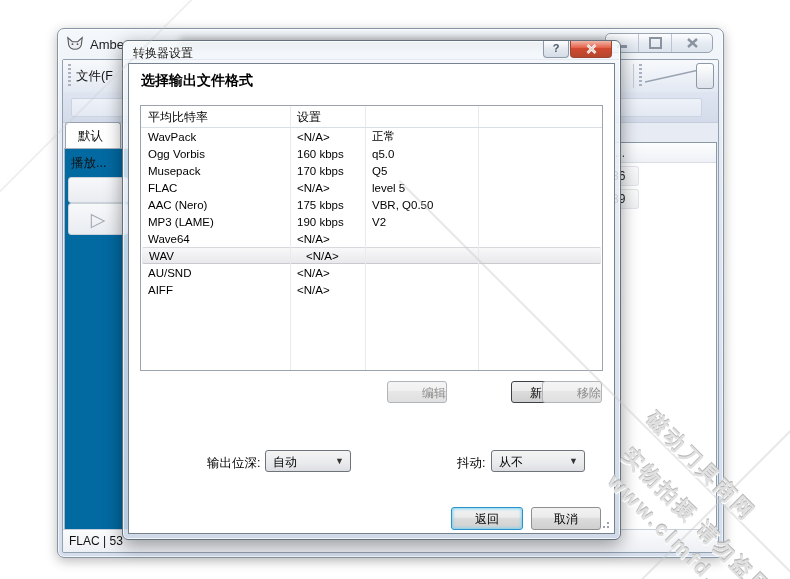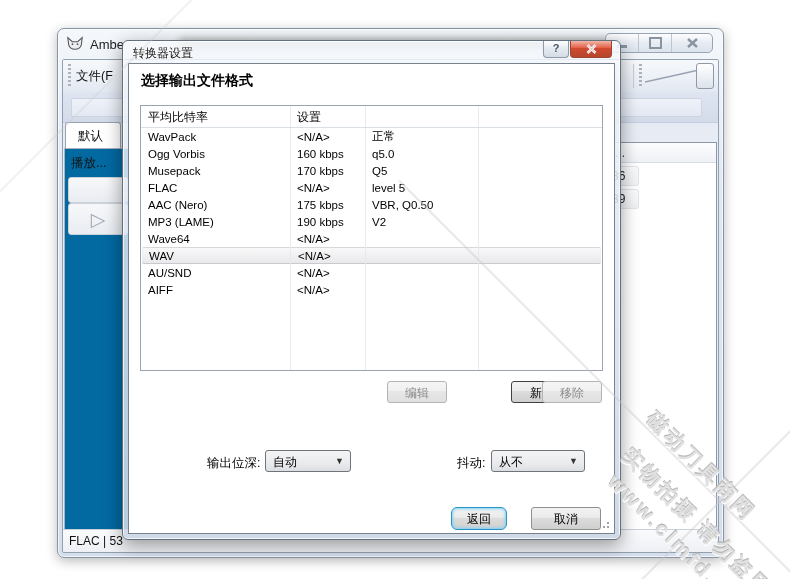--- a/index.html
+++ b/index.html
@@ -86,33 +86,33 @@
   .fmt-table{position:absolute;left:11px;top:41px;width:463px;height:266px;
     border:1px solid #9aa3ae;background:#fff;box-sizing:border-box;overflow:hidden;}
   .col-line{position:absolute;top:0;bottom:0;width:1px;background:#e8eaee;}
   .t-header{position:relative;height:21px;border-bottom:1px solid #dadfe5;
     display:grid;grid-template-columns:149px 75px 113px 1fr;}
   .t-header .hcell{font-size:12px;color:#000;padding:3px 0 0 7px;box-sizing:border-box;}
   .t-row{display:grid;grid-template-columns:149px 75px 113px 1fr;height:17px;align-items:center;}
   .t-row .cell{font-size:11.5px;color:#000;padding-left:7px;white-space:nowrap;overflow:hidden;}
   .t-row.selected{background:linear-gradient(#f8f8f9,#e9e9ec);
     border-top:1px solid #d8d8dc;border-bottom:1px solid #c9c9cf;
-    height:15px;margin:0 1px;border-radius:2px;}
+    height:15px;margin:0 1px;border-radius:2px;gap:8px;}
 
   .btn{position:absolute;height:22px;box-sizing:border-box;border:1px solid #8e8f8f;border-radius:3px;
     background:linear-gradient(#f2f2f2,#ebebeb 45%,#dddddd 46%,#cfcfcf);
     font-family:inherit;font-size:12px;color:#000;text-align:center;padding-top:3px;}
   .btn.disabled{border-color:#b0b5ba;color:#8b8b8b;
-    background:linear-gradient(#f5f5f5,#f0f0f0 45%,#e7e7e7 46%,#e0e0e0);}
+    background:linear-gradient(#f5f5f5,#f0f0f0 45%,#e7e7e7 46%,#e0e0e0);text-align:right;}
   .btn.focused{border-color:#3c4146;}
   .btn.default-btn{border-color:#2c90c9;box-shadow:inset 0 0 3px 1px #7ad4f5;}
   #btn-edit{left:258px;top:317px;width:60px;}
   #btn-new{left:335px;top:317px;width:62px;margin-left:47px;}
   #btn-remove{left:413px;top:317px;width:60px;}
-  #btn-back{left:322px;top:443px;width:56px;height:23px;border-radius:6px;}
+  #btn-back{left:322px;top:443px;width:72px;height:23px;}
   #btn-cancel{left:402px;top:443px;width:70px;height:23px;}
 
   .fld-label{position:absolute;font-size:12.5px;color:#000;}
   .combo{position:absolute;height:22px;box-sizing:border-box;border:1px solid #6d747c;border-radius:3px;
     background:linear-gradient(#f4f4f4,#eaebed 60%,#dcdee2);}
   .combo .val{position:absolute;left:7px;top:3px;font-size:12px;color:#000;}
   .combo .arrow{position:absolute;right:6px;top:5px;font-size:9px;color:#333;}
   #combo-bitdepth{left:136px;top:386px;width:86px;}
   #combo-dither{left:362px;top:386px;width:94px;}
   #lbl-bitdepth{left:78px;top:391px;}

